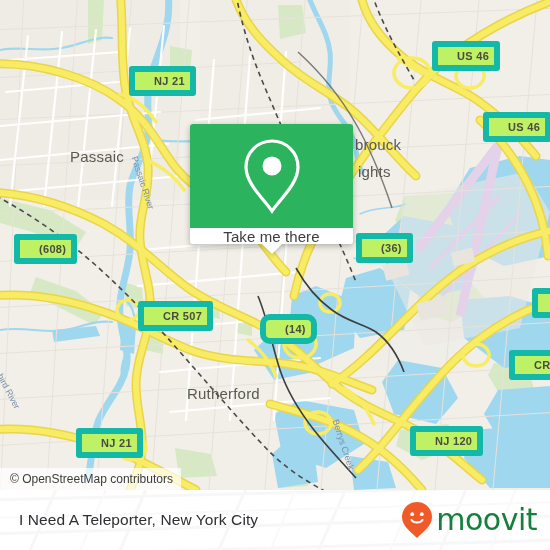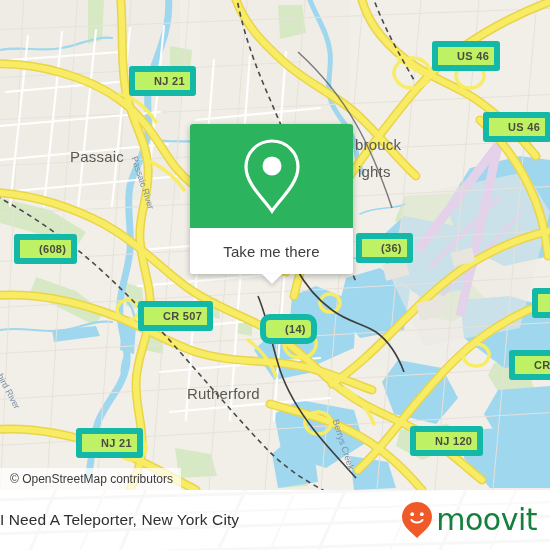--- a/index.html
+++ b/index.html
@@ -82,21 +82,21 @@
     background: #2bb35e;
     height: 104px;
     border-radius: 3px 3px 0 0;
     display: flex;
     align-items: center;
     justify-content: center;
   }
   #card-footer {
     position: relative;
     background: #ffffff;
-    height: 46px;
+    height: 16px;
     border-radius: 0 0 3px 3px;
     display: flex;
     align-items: center;
     justify-content: center;
   }
   #card-footer-label {
     font-size: 15px;
     color: #3d3d3d;
     letter-spacing: .1px;
   }
@@ -144,20 +144,21 @@
   }
   #footer-watermark {
     position: absolute;
     left: 0; top: 0;
     width: 550px; height: 60px;
     opacity: .35;
     pointer-events: none;
   }
   #footer-title {
     position: relative;
+    margin-left: 19px;
     font-size: 15.5px;
     color: #2f2f33;
     letter-spacing: .1px;
     z-index: 2;
   }
   #logo {
     position: relative;
     margin-right: 13px;
     display: flex;
     align-items: center;

